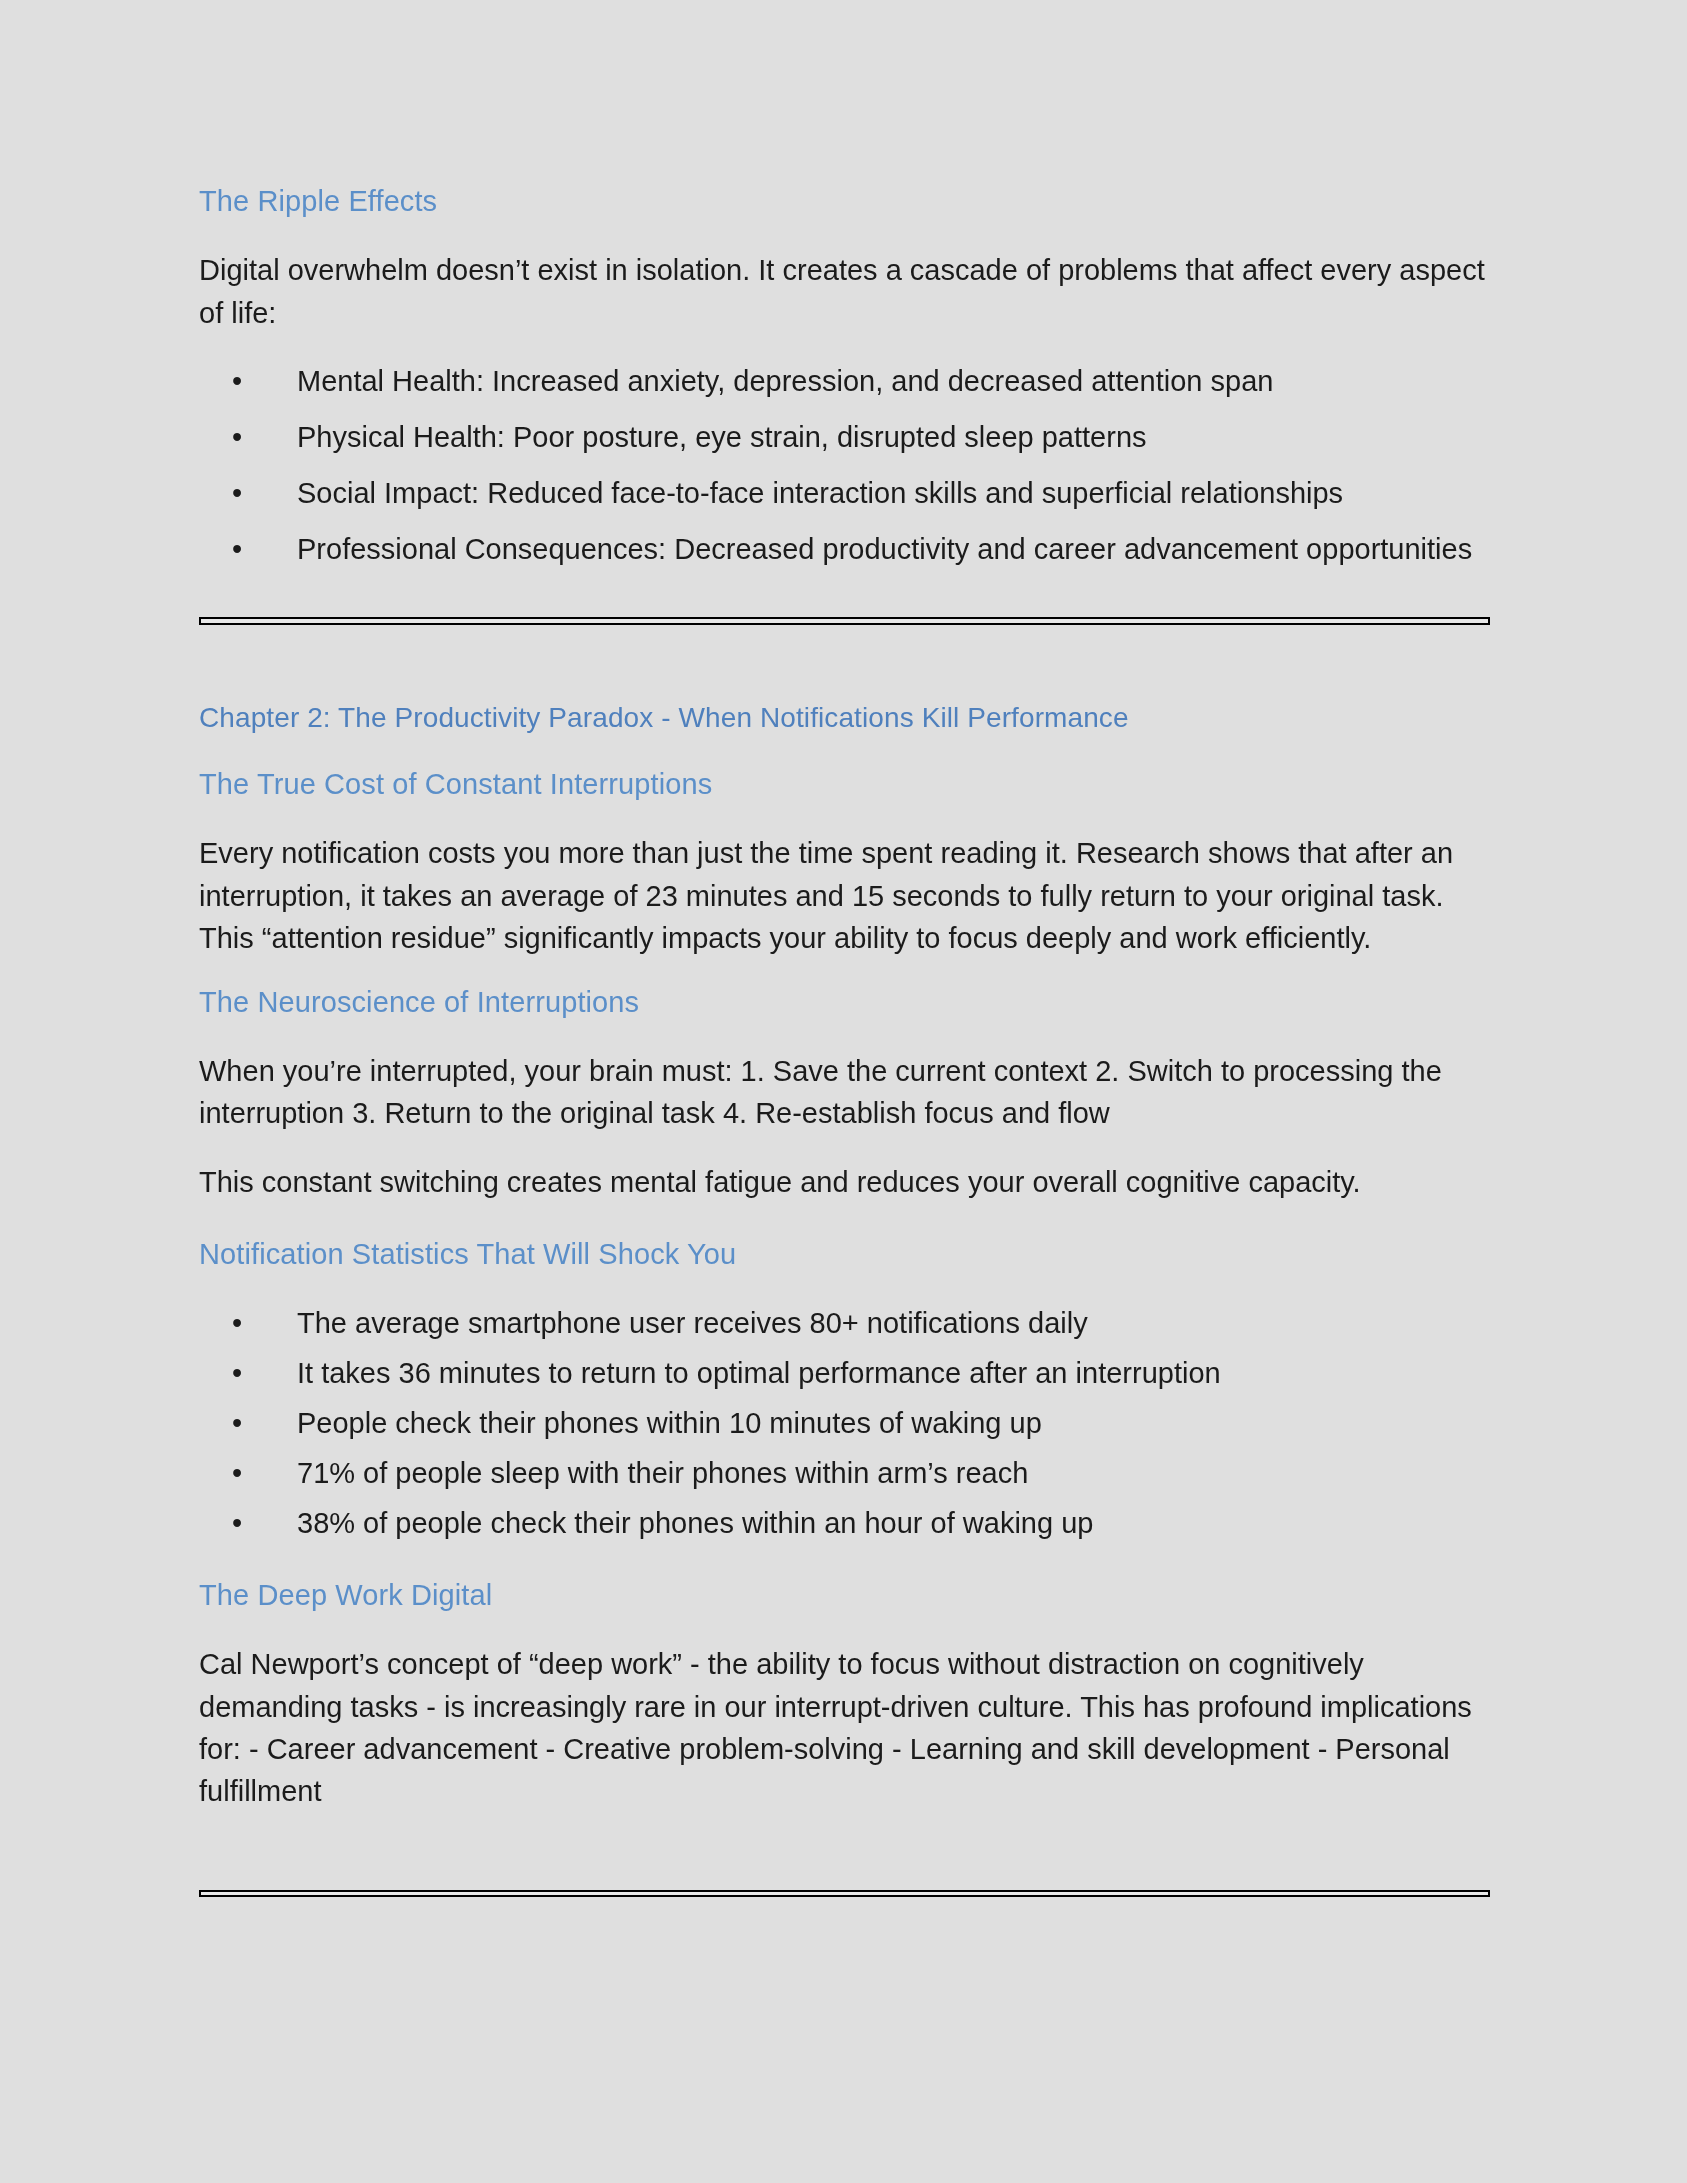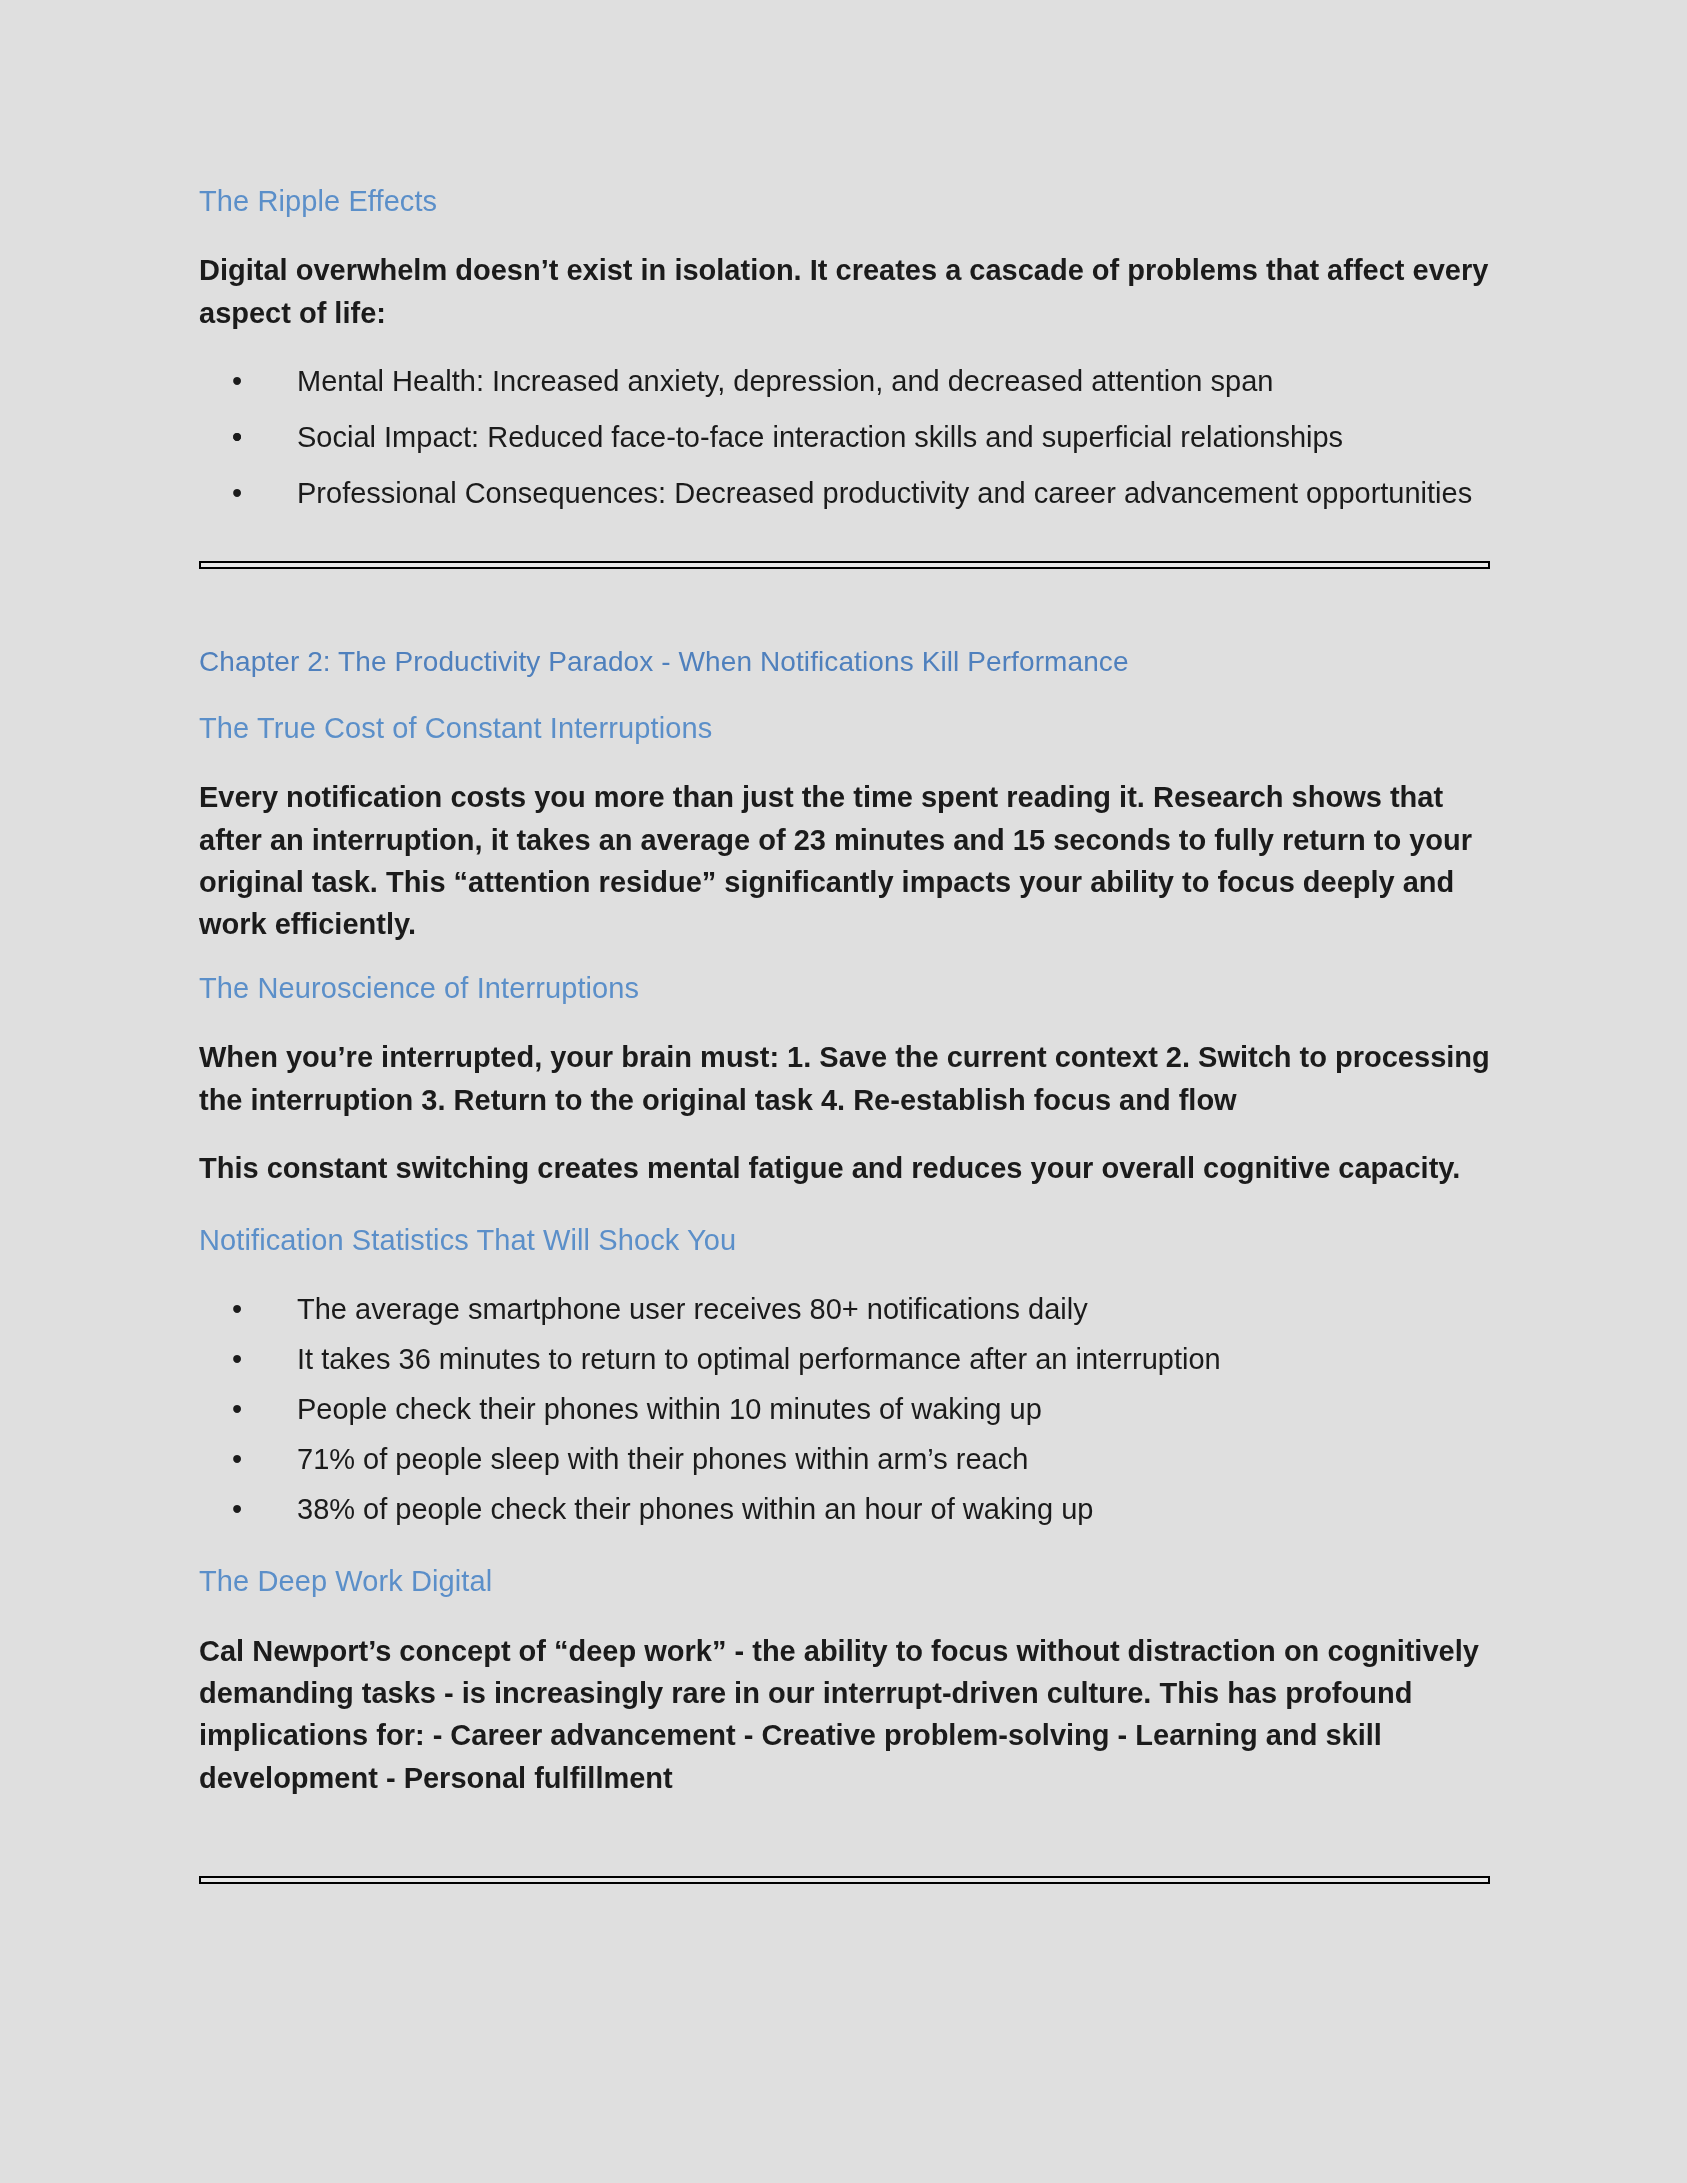--- a/index.html
+++ b/index.html
@@ -40,21 +40,21 @@
     font-weight: 400;
     line-height: 1.25;
     margin: 0 0 31px 0;
     letter-spacing: 0.1px;
   }
 
   
   p.body {
     color: #1b1b1b;
     font-size: 29px;
-    font-weight: 700;
+    font-weight: 400;
     line-height: 1.46;
     margin: 0 0 26px 0;
   }
   p.body.tight {
     margin-bottom: 24.5px;
   }
 
   
   ul.bullets {
     list-style: none;
@@ -107,20 +107,21 @@
 
     <p class="body">Digital overwhelm doesn’t exist in isolation. It creates a cascade of problems that affect every aspect of life:</p>
 
     <ul class="bullets">
       <li>
         <span class="marker">•</span>
         <span>Mental Health: Increased anxiety, depression, and decreased attention span</span>
       </li>
       <li>
         <span class="marker">•</span>
+        <span>Physical Health: Poor posture, eye strain, disrupted sleep patterns</span>
       </li>
       <li>
         <span class="marker">•</span>
         <span>Social Impact: Reduced face-to-face interaction skills and superficial relationships</span>
       </li>
       <li>
         <span class="marker">•</span>
         <span>Professional Consequences: Decreased productivity and career advancement opportunities</span>
       </li>
     </ul>

